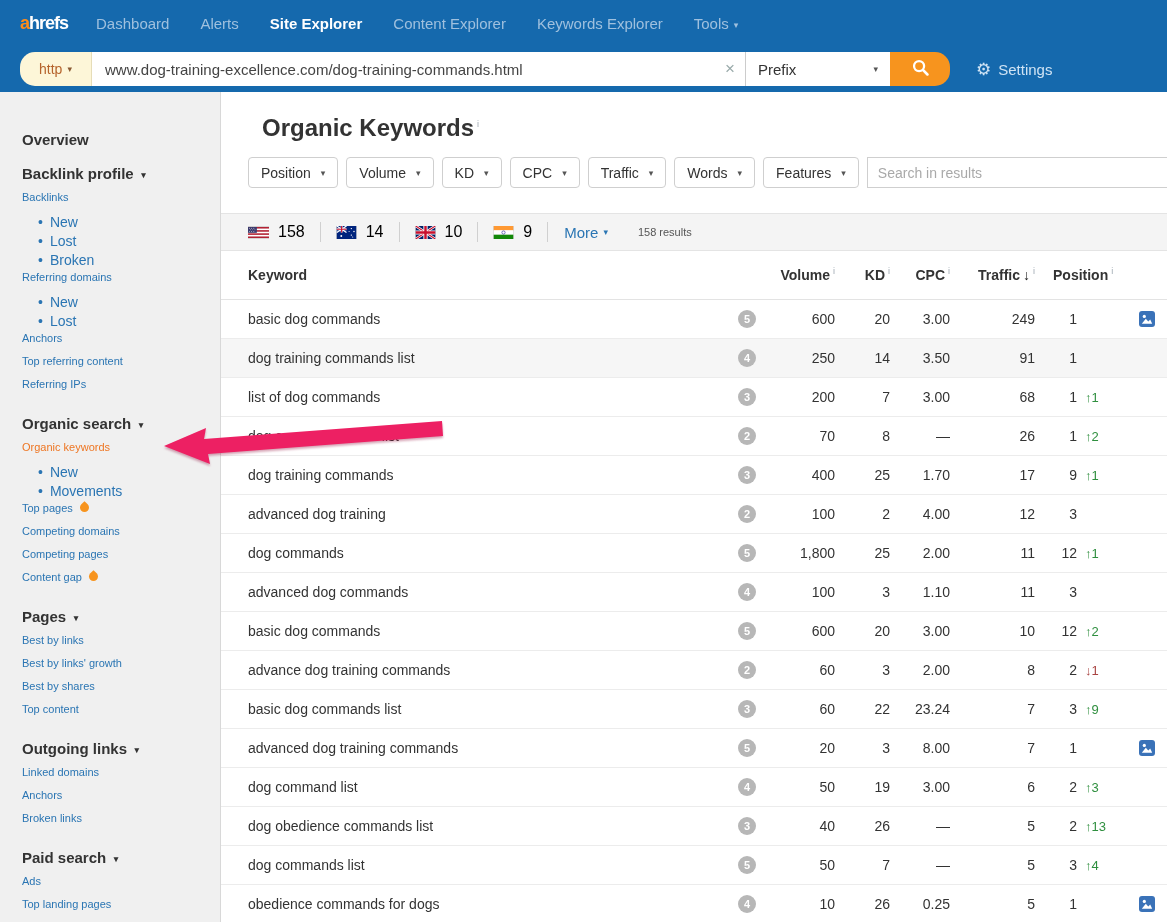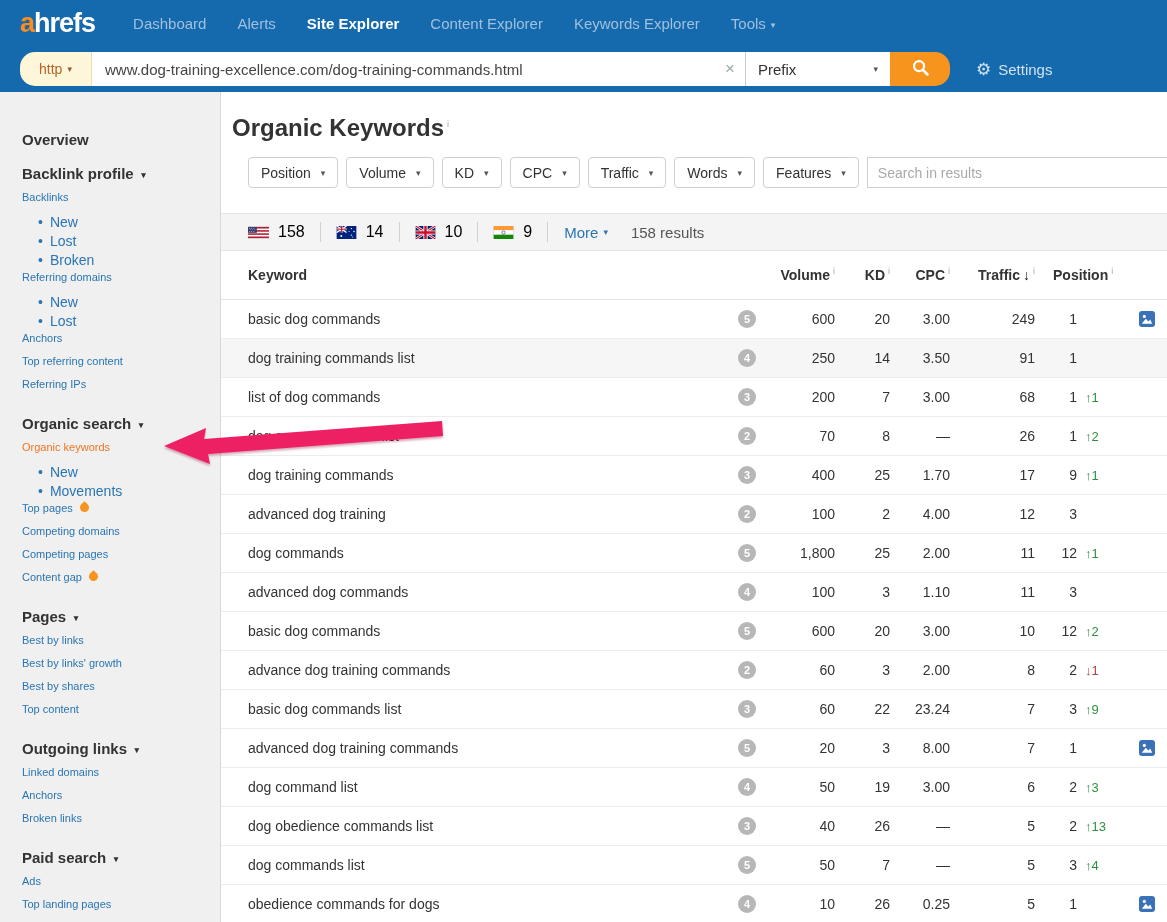--- a/index.html
+++ b/index.html
@@ -2,21 +2,21 @@
 <html><head>
 <meta charset="utf-8">
 <style>
   * { margin:0; padding:0; box-sizing:border-box; }
   html,body { width:1167px; height:922px; overflow:hidden; background:#fff;
     font-family:"Liberation Sans", sans-serif; }
 
   
   .header { position:absolute; left:0; top:0; width:1167px; height:92px; background:#1569ad; }
   .nav-row { height:46px; display:flex; align-items:center; padding-left:20px; }
-  .logo { font-size:27px; font-weight:bold; letter-spacing:-1px; margin-right:38px; cursor:pointer; }
+  .logo { font-size:18px; font-weight:bold; letter-spacing:-1px; margin-right:28px; cursor:pointer; }
   .logo .a { color:#ff8c1a; }
   .logo .rest { color:#fff; }
   .nav-item { color:#9fc0de; font-size:15px; margin-right:31px; cursor:pointer; white-space:nowrap; }
   .nav-item.active { color:#fff; font-weight:bold; }
   .caret { font-size:9px; margin-left:5px; vertical-align:middle; }
   .caret.light { color:#9fc0de; }
   .caret.dark { color:#555; }
 
   .search-row { height:46px; display:flex; align-items:center; padding-left:20px; }
   .url-group { display:flex; height:34px; width:930px; border-radius:15px; overflow:hidden; }
@@ -41,42 +41,42 @@
   .sb-header .caret { color:#333; }
   .sb-link { font-size:11px; color:#2a75b3; height:23px; cursor:pointer; white-space:nowrap; }
   .sb-link.active { color:#ee7623; }
   .sb-sub { font-size:14px; color:#2a75b3; height:19px; padding-left:16px; cursor:pointer; }
   .bullet { color:#2a75b3; margin-right:7px; }
   .flame { display:inline-block; width:9px; height:9px; background:#f7941e; margin-left:7px;
     border-radius:0 50% 50% 50%; transform:rotate(45deg); }
 
   
   .content { position:absolute; left:221px; top:92px; width:946px; height:830px; background:#fff; padding-top:22px; }
-  .page-title { font-size:24px; font-weight:bold; color:#333; padding-left:11px; height:30px; }
+  .page-title { font-size:24px; font-weight:bold; color:#333; padding-left:41px; height:30px; }
   .sup-i { font-size:9px; color:#a0aab4; vertical-align:super; margin-left:3px; font-weight:normal; }
 
   .filter-row { display:flex; align-items:center; margin:13px 0 0 27px; }
   .filter-btn { height:31px; background:#fff; border:1px solid #cfcfcf; border-radius:4px;
     margin-right:8px; padding:0 12px; font-size:14px; color:#333; cursor:pointer;
     display:flex; align-items:center; font-family:"Liberation Sans", sans-serif; }
   .filter-btn .caret { margin-left:10px; }
   .results-search { flex:1; height:31px; border:1px solid #cfcfcf; border-right:none; padding:0 10px;
     font-size:14px; color:#be185d; outline:none; min-width:0; font-family:"Liberation Sans", sans-serif; }
   .results-search::placeholder { color:#a9a9a9; }
 
   .flags-bar { margin-top:25px; height:38px; background:#f4f4f4; border-top:1px solid #e4e4e4;
     border-bottom:1px solid #e4e4e4; display:flex; align-items:center; padding-left:27px; }
   .country-tab { display:flex; align-items:center; padding:0 15px; height:20px;
     border-right:1px solid #d0d0d0; cursor:pointer; }
   .country-tab:first-child { padding-left:0; }
   .flag { width:21px; height:13px; display:inline-block; margin-right:9px;
     box-shadow:inset 0 0 0 1px rgba(0,0,0,.12); }
   .flag svg { display:block; width:21px; height:13px; }
   .more-tab { display:flex; align-items:center; padding:0 16px; font-size:15px; color:#2a75b3; cursor:pointer; }
-  .results-count { font-size:15px; color:#555; margin-left:7px; }
+  .results-count { font-size:11px; color:#555; margin-left:14px; }
 
   
   table.kw { border-collapse:collapse; table-layout:fixed; width:946px; }
   th { font-size:14px; color:#333; font-weight:bold; height:48px; text-align:right;
     border-bottom:1px solid #e3e3e3; cursor:pointer; white-space:nowrap; }
   th.h-kw { text-align:left; padding-left:27px; }
   th.h-pos { text-align:left; padding-left:18px; }
   .sort-arrow { font-weight:bold; color:#222; margin-left:3px; font-size:14px; }
   td { font-size:14px; color:#333; height:39px; border-bottom:1px solid #ececec; white-space:nowrap; }
   tbody tr { cursor:pointer; background:#fff; }

